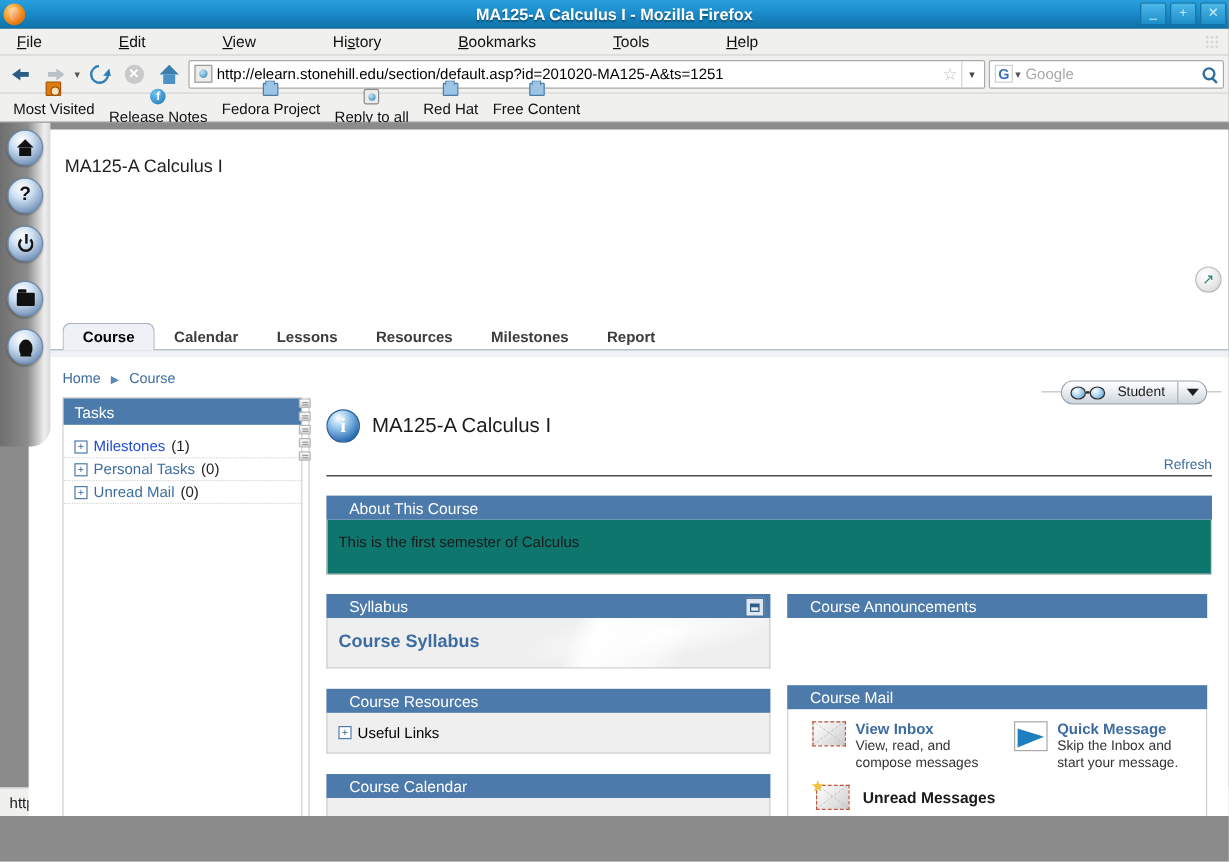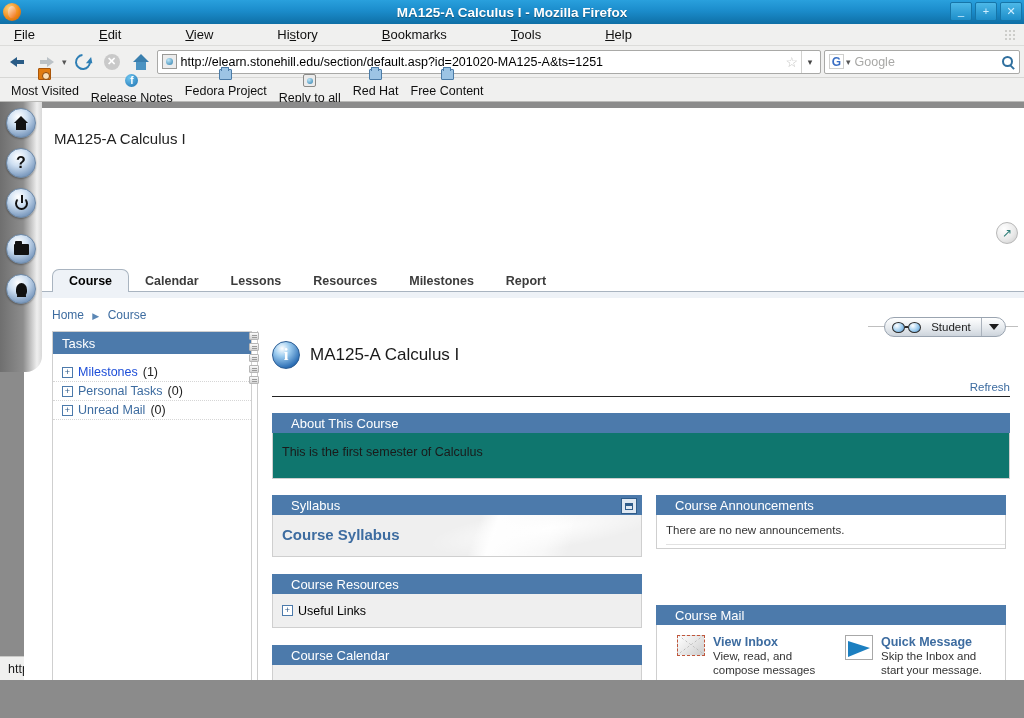--- a/index.html
+++ b/index.html
@@ -685,23 +685,20 @@
             
           </div>
         </div>
 
       </div>
 
       <div class="col-r">
 
         <div>
           <div class="panel-hd">Course Announcements</div>
-          <div class="ann-bd">
-            <div class="inner">There are no new announcements.</div>
-          </div>
         </div>
 
         <div style="margin-top:56px">
           <div class="panel-hd">Course Mail</div>
           <div class="mail-bd">
             <div class="mailgrid">
               <div class="mailcell">
                 <span class="env dashed"></span>
                 <span class="mail-txt">
                   <b>View Inbox</b>

